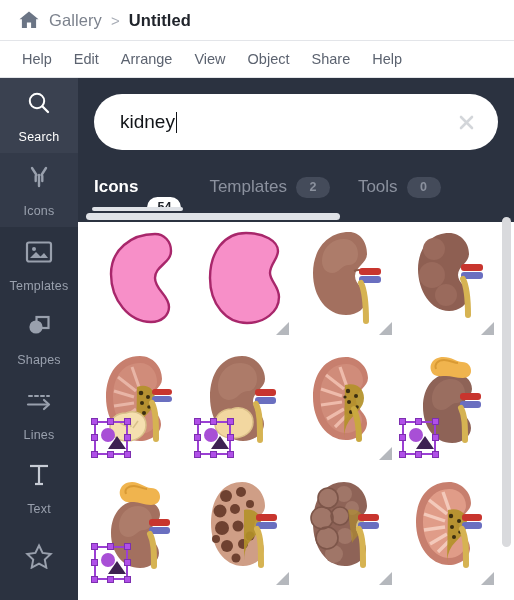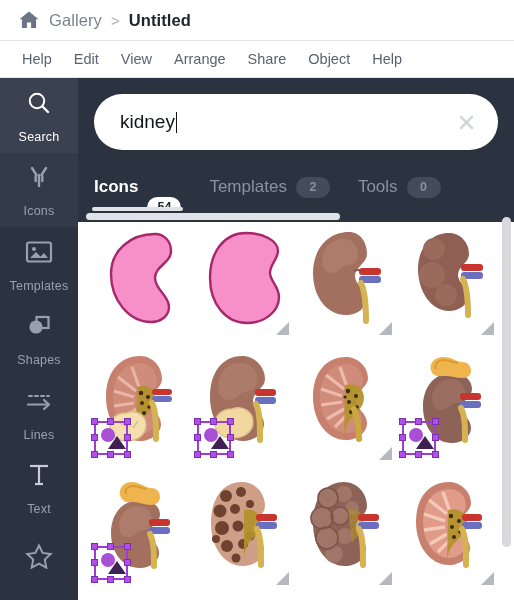--- a/index.html
+++ b/index.html
@@ -179,24 +179,24 @@
         </svg>
     </span>
     <span class="crumb-link">Gallery</span>
     <span class="crumb-sep">&gt;</span>
     <span class="crumb-current">Untitled</span>
   </div>
 
   <div class="menu-bar">
     <div class="menu-item">Help</div>
     <div class="menu-item">Edit</div>
+    <div class="menu-item">Arrange</div>
     <div class="menu-item">View</div>
-    <div class="menu-item">Arrange</div>
+    <div class="menu-item">Object</div>
     <div class="menu-item">Share</div>
-    <div class="menu-item">Object</div>
     <div class="menu-item">Help</div>
   </div>
 
   <div class="body-split">
 
     <div class="rail">
 
       <div class="rail-item active">
         <span class="rail-ico">
           <svg width="26" height="26" viewBox="0 0 26 26">

